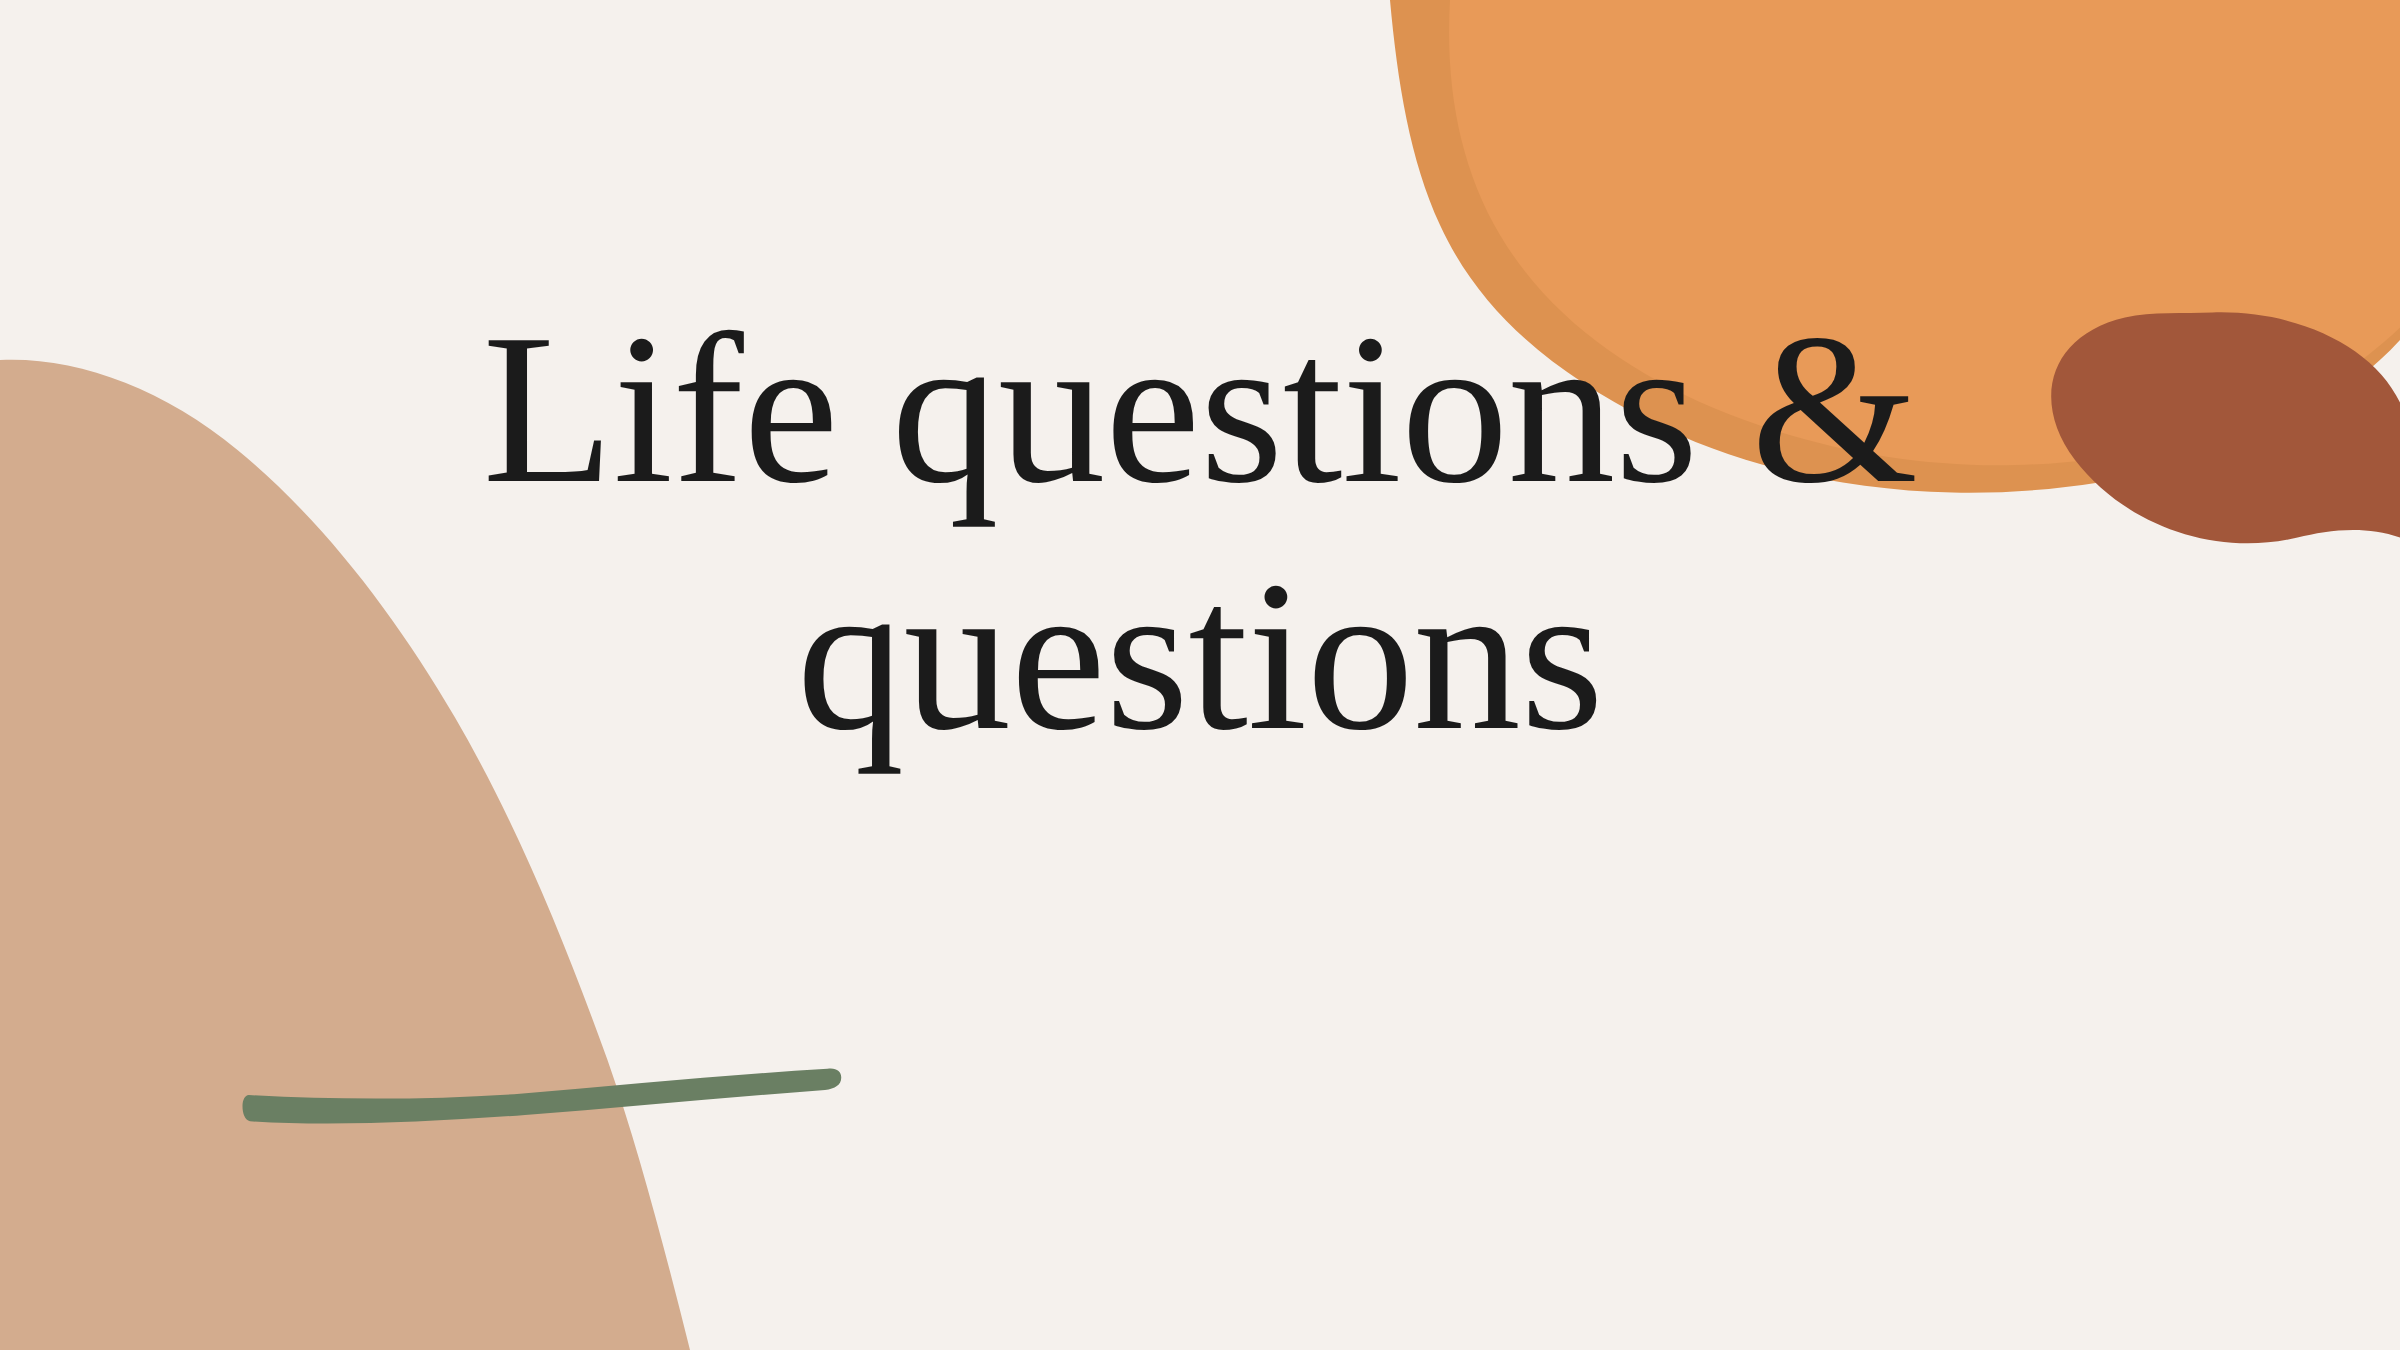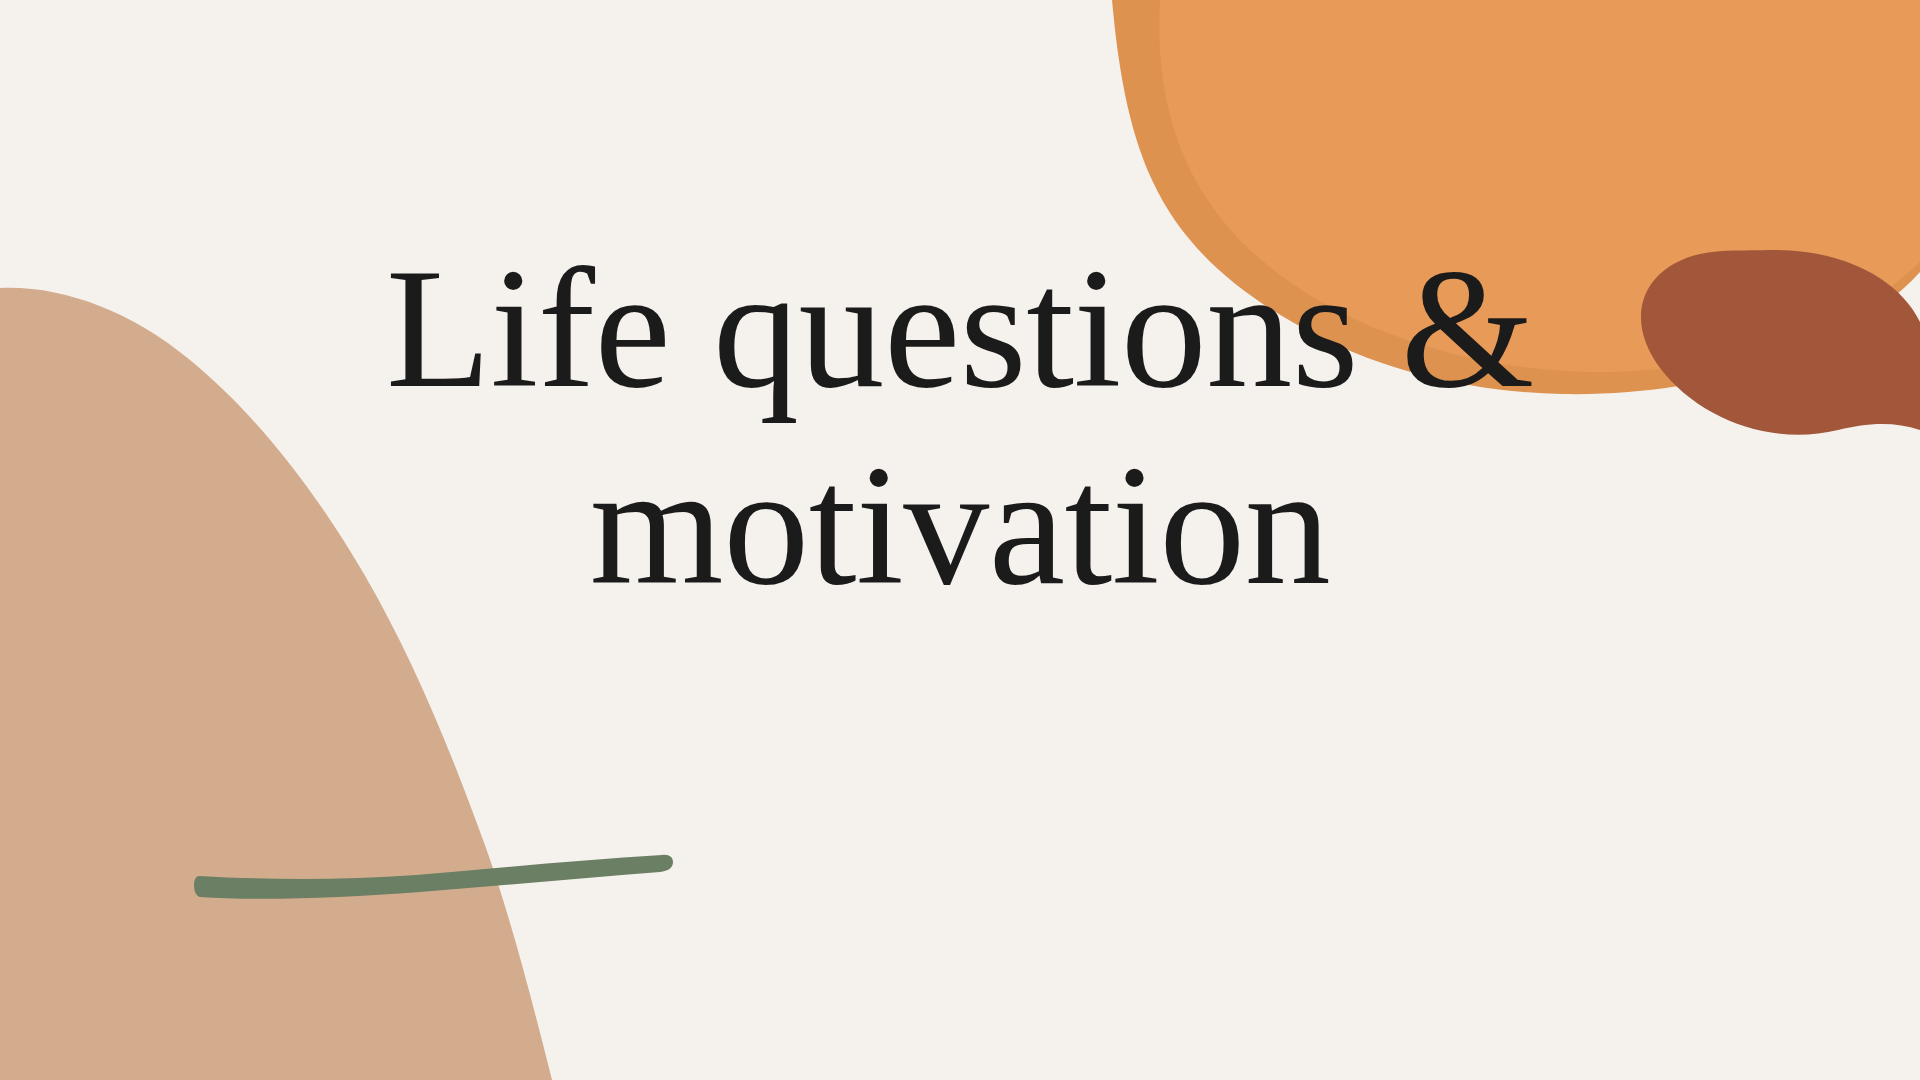--- a/index.html
+++ b/index.html
@@ -99,16 +99,16 @@
              C 260,901 340,898 420,892
              C 500,886 580,878 660,872
              C 668,871 673,868 673,862
              C 673,857 669,854 662,855
              C 580,860 498,868 416,875
              C 344,880 268,880 199,876 Z" fill="#6a7f63"></path>
   </svg>
 
   <div id="title-block">
     <div class="title-line" id="line-1" style="color: rgb(27, 27, 27);">Life questions &amp;</div>
-    <div class="title-line" id="line-2" style="color: rgb(27, 27, 27);">motivation</div>
+    <div class="title-line" id="line-2" style="color: rgb(27, 27, 27);">questions</div>
   </div>
 
 </div>
 
 </body></html>

